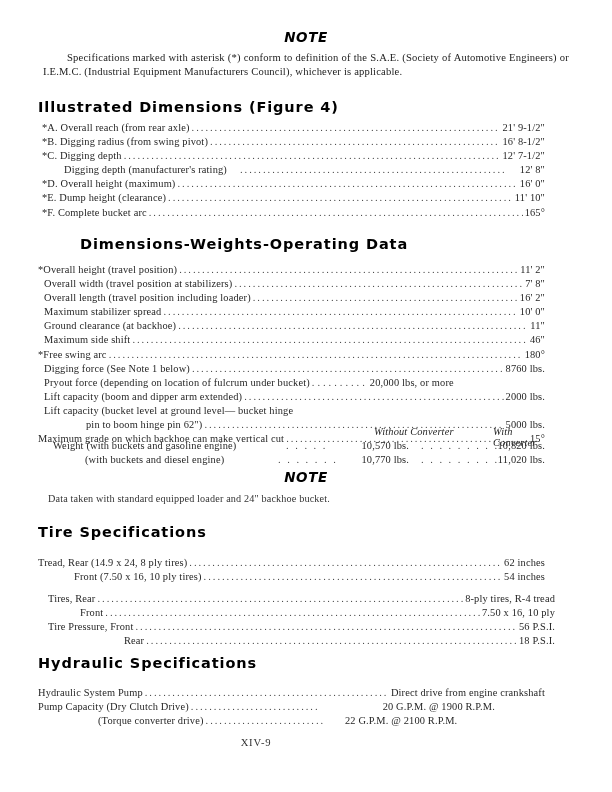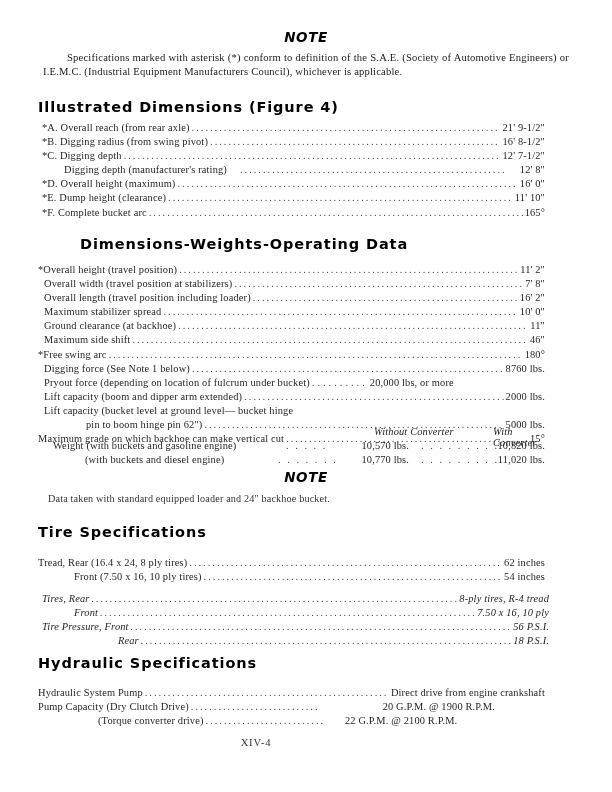--- a/index.html
+++ b/index.html
@@ -260,32 +260,32 @@
     <div class="note-head">NOTE</div>
     <div class="note-body" style="margin-top:7px; padding-left:5px;">Data taken with standard equipped loader and 24" backhoe bucket.</div>
   </div>
 
   <div class="blk" style="left:38px; top:524px;">
     <div class="sec-head">Tire Specifications</div>
   </div>
 
   <div class="blk" style="left:38px; top:556px; width:507px;">
     <div class="row">
-      <span class="lbl">Tread, Rear (16.4 x 24, 8 ply tires)</span>
+      <span class="lbl">Tread, Rear (14.9 x 24, 8 ply tires)</span>
       <span class="dots"></span>
       <span class="val">62 inches</span>
     </div>
     <div class="row" style="padding-left:36px;">
       <span class="lbl">Front (7.50 x 16, 10 ply tires)</span>
       <span class="dots"></span>
       <span class="val">54 inches</span>
     </div>
   </div>
 
-  <div class="blk" style="left:42px; top:592px; width:507px;font-style:italic;">
+  <div class="blk" style="left:48px; top:592px; width:507px;">
     <div class="row">
       <span class="lbl">Tires, Rear</span>
       <span class="dots"></span>
       <span class="val">8-ply tires, R-4 tread</span>
     </div>
     <div class="row" style="padding-left:32px;">
       <span class="lbl">Front</span>
       <span class="dots"></span>
       <span class="val">7.50 x 16, 10 ply</span>
     </div>
@@ -316,15 +316,15 @@
       <span class="dots" style="max-width:128px;"></span>
       <span class="val" style="width:200px; text-align:center; padding-left:18px;">20 G.P.M. @ 1900 R.P.M.</span>
     </div>
     <div class="row" style="padding-left:60px;">
       <span class="lbl">(Torque converter drive)</span>
       <span class="dots" style="max-width:128px;"></span>
       <span class="val" style="width:200px; text-align:left; padding-left:18px;">22 G.P.M. @ 2100 R.P.M.</span>
     </div>
   </div>
 
-  <div class="page-num">XIV-4</div>
+  <div class="page-num">XIV-9</div>
 
 </div>
 
 </body></html>

